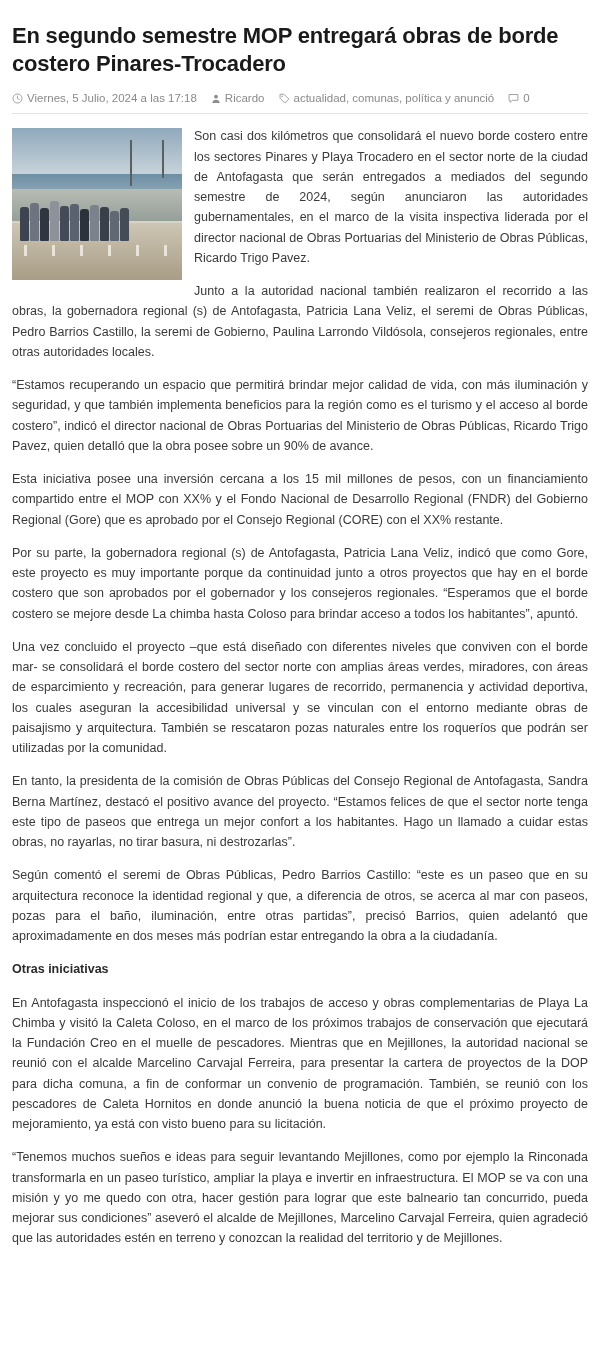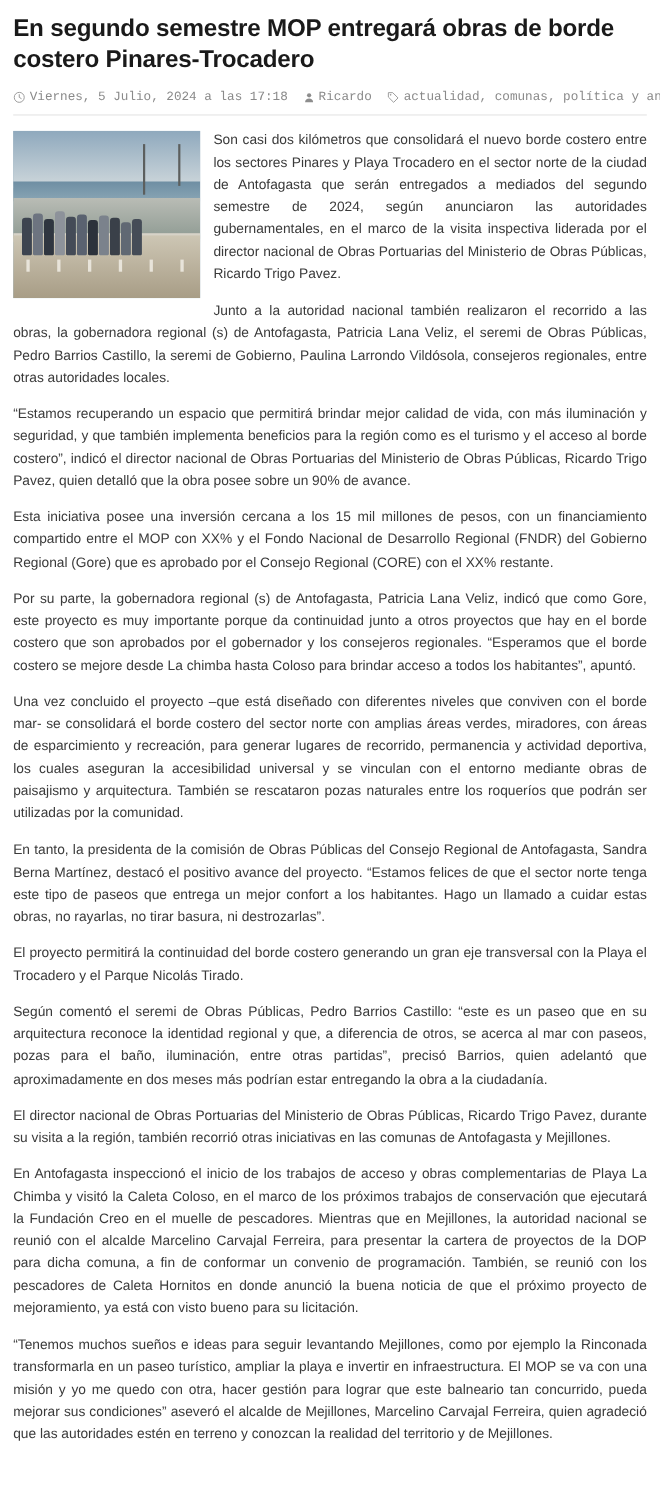--- a/index.html
+++ b/index.html
@@ -15,40 +15,39 @@
   }
   .page {
     width: 600px;
     padding: 8px 12px 16px 12px;
   }
   h1.article-title {
     font-size: 22px;
     line-height: 1.28;
     font-weight: bold;
     color: #1a1a1a;
-    margin: 4px 0 14px 0;
+    margin: 14px 0 14px 0;
     letter-spacing: -0.2px;
   }
   .meta-bar {
     display: flex;
     align-items: center;
     flex-wrap: nowrap;
     gap: 14px;
     font-size: 11.5px;
     color: #8a8a8a;
     padding-bottom: 9px;
     border-bottom: 1px solid #e4e4e4;
     margin-bottom: 12px;
   }
   .meta-item {
     display: flex;
     align-items: center;
     gap: 4px;
     white-space: nowrap;
-    font-family: Liberation Mono, monospace;
   }
   .meta-item .ic { flex: none; display: inline-block; line-height: 0; }
   .meta-item svg { display: block; }
   .article-body {
     font-size: 12.5px;
     line-height: 1.62;
     text-align: justify;
     color: #3a3a3a;
   }
   .article-body p { margin: 0 0 13px 0; }
@@ -188,22 +187,21 @@
       </div>
       <p>Son casi dos kilómetros que consolidará el nuevo borde costero entre los sectores Pinares y Playa Trocadero en el sector norte de la ciudad de Antofagasta que serán entregados a mediados del segundo semestre de 2024, según anunciaron las autoridades gubernamentales, en el marco de la visita inspectiva liderada por el director nacional de Obras Portuarias del Ministerio de Obras Públicas, Ricardo Trigo Pavez.</p>
       <p>Junto a la autoridad nacional también realizaron el recorrido a las obras, la gobernadora regional (s) de Antofagasta, Patricia Lana Veliz, el seremi de Obras Públicas, Pedro Barrios Castillo, la seremi de Gobierno, Paulina Larrondo Vildósola, consejeros regionales, entre otras autoridades locales.</p>
     </div>
 
     <p>“Estamos recuperando un espacio que permitirá brindar mejor calidad de vida, con más iluminación y seguridad, y que también implementa beneficios para la región como es el turismo y el acceso al borde costero”, indicó el director nacional de Obras Portuarias del Ministerio de Obras Públicas, Ricardo Trigo Pavez, quien detalló que la obra posee sobre un 90% de avance.</p>
     <p>Esta iniciativa posee una inversión cercana a los 15 mil millones de pesos, con un financiamiento compartido entre el MOP con XX% y el Fondo Nacional de Desarrollo Regional (FNDR) del Gobierno Regional (Gore) que es aprobado por el Consejo Regional (CORE) con el XX% restante.</p>
     <p>Por su parte, la gobernadora regional (s) de Antofagasta, Patricia Lana Veliz, indicó que como Gore, este proyecto es muy importante porque da continuidad junto a otros proyectos que hay en el borde costero que son aprobados por el gobernador y los consejeros regionales. “Esperamos que el borde costero se mejore desde La chimba hasta Coloso para brindar acceso a todos los habitantes”, apuntó.</p>
     <p>Una vez concluido el proyecto –que está diseñado con diferentes niveles que conviven con el borde mar- se consolidará el borde costero del sector norte con amplias áreas verdes, miradores, con áreas de esparcimiento y recreación, para generar lugares de recorrido, permanencia y actividad deportiva, los cuales aseguran la accesibilidad universal y se vinculan con el entorno mediante obras de paisajismo y arquitectura. También se rescataron pozas naturales entre los roqueríos que podrán ser utilizadas por la comunidad.</p>
     <p>En tanto, la presidenta de la comisión de Obras Públicas del Consejo Regional de Antofagasta, Sandra Berna  Martínez, destacó el positivo avance del proyecto. “Estamos felices de que el sector norte tenga este tipo de paseos que entrega un mejor confort a los habitantes. Hago un llamado a cuidar estas obras, no rayarlas, no tirar basura, ni destrozarlas”.</p>
-    <p>El proyecto permitirá la continuidad del borde costero generando un gran eje transversal con la Playa el Trocadero y el Parque Nicolás Tirado.</p>
     <p>Según comentó el seremi de Obras Públicas, Pedro Barrios Castillo: “este es un paseo que en su arquitectura reconoce la identidad regional y que, a diferencia de otros, se acerca al mar con paseos, pozas para el baño, iluminación, entre otras partidas”, precisó Barrios, quien adelantó que aproximadamente en dos meses más podrían estar entregando la obra a la ciudadanía.</p>
 
-
-    <p>El director nacional de Obras Portuarias del Ministerio de Obras Públicas, Ricardo Trigo Pavez, durante su visita a la región, también recorrió otras iniciativas en las comunas de Antofagasta y Mejillones.</p>
+    <h3 class="sub-head">Otras iniciativas</h3>
+
     <p>En Antofagasta inspeccionó el inicio de los trabajos de acceso y obras complementarias de Playa La Chimba y visitó la Caleta Coloso, en el marco de los próximos trabajos de conservación que ejecutará la Fundación Creo en el muelle de pescadores. Mientras que en Mejillones, la autoridad nacional se reunió con el alcalde Marcelino Carvajal Ferreira, para presentar la cartera de proyectos de la DOP para dicha comuna, a fin de conformar un convenio de programación. También, se reunió con los pescadores de Caleta Hornitos en donde anunció la buena noticia de que el próximo proyecto de mejoramiento, ya está con visto bueno para su licitación.</p>
     <p>“Tenemos muchos sueños e ideas para seguir levantando Mejillones, como por ejemplo la Rinconada transformarla en un paseo turístico, ampliar la playa e invertir en infraestructura. El MOP se va con una misión y yo me quedo con otra, hacer gestión para lograr que este balneario tan concurrido, pueda mejorar sus condiciones” aseveró el alcalde de Mejillones,  Marcelino Carvajal Ferreira, quien agradeció que las autoridades estén en terreno y conozcan la realidad del territorio y de Mejillones.</p>
 
   </div>
 </div>
 
 </body></html>

